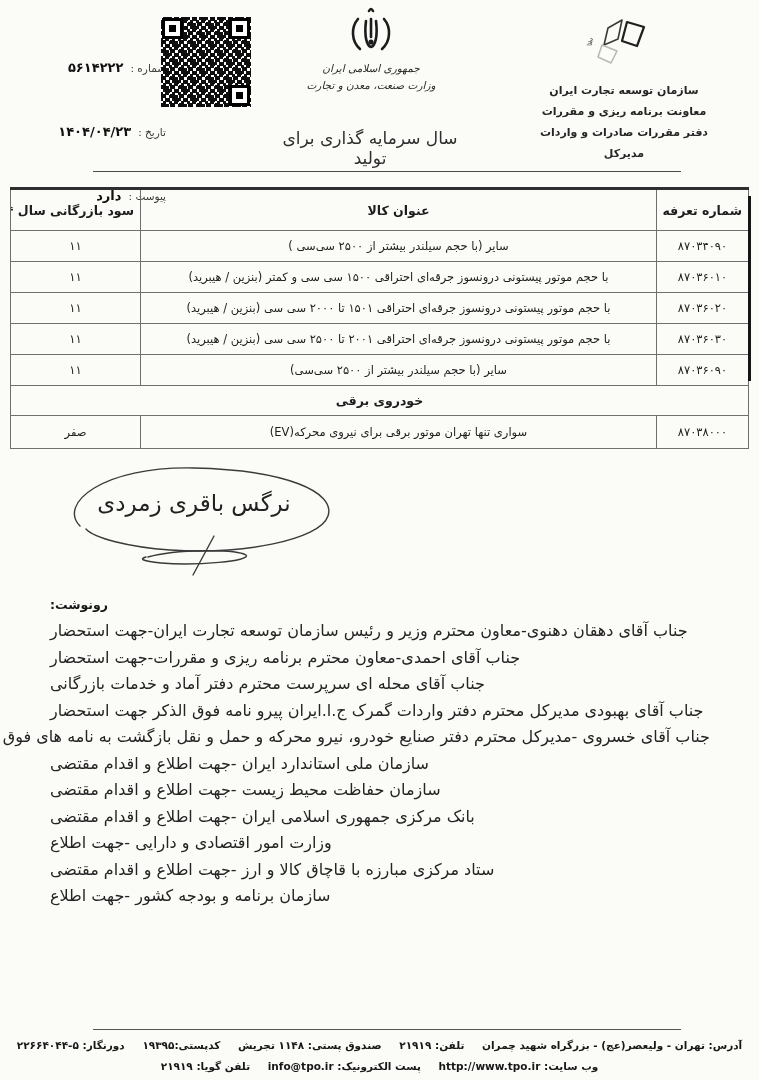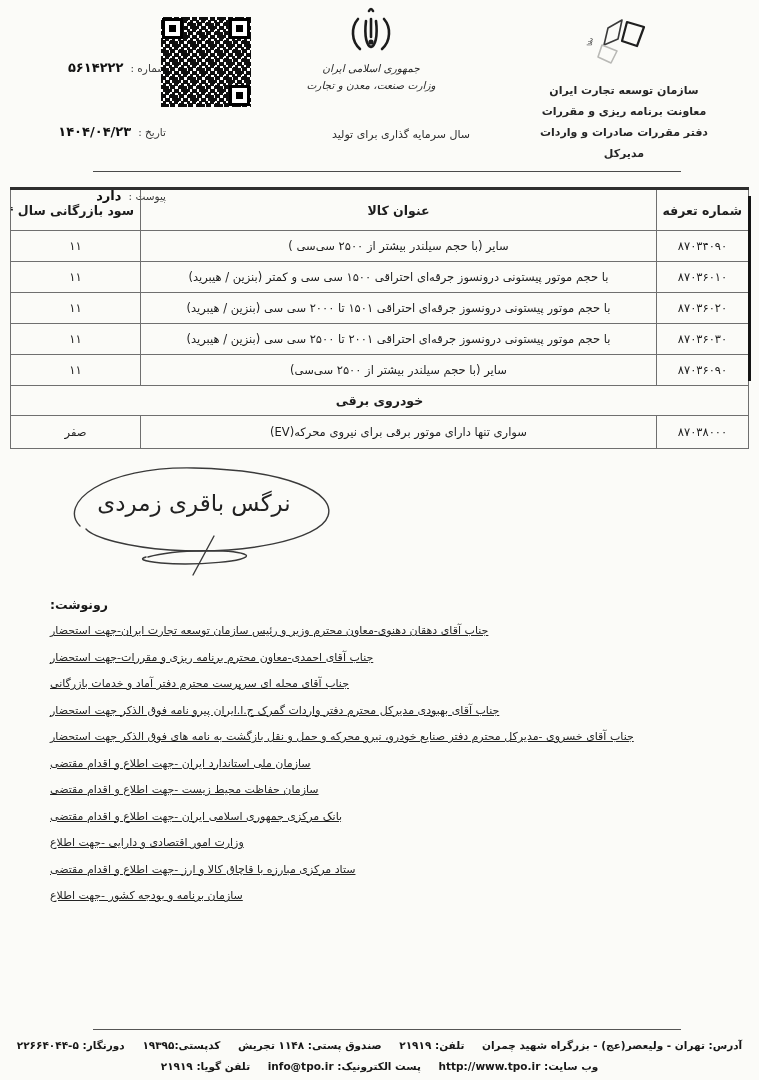--- a/index.html
+++ b/index.html
@@ -24,22 +24,22 @@
       repeating-conic-gradient(#111 0% 25%, #fff 0% 50%) 2px 3px/6px 6px;
   }
   .finder { position:absolute; width:21px; height:21px; border:3px solid #000; background:#fff; }
   .finder::after { content:""; position:absolute; inset:4px; background:#000; }
   .finder.tl{ top:1px; right:1px; } .finder.tr{ top:1px; left:1px; } .finder.bl{ bottom:1px; right:1px; }
 
   
   .center-head { position:absolute; top:6px; left:282px; width:178px; text-align:center; }
   .center-head .emblem { display:block; margin:0 auto 4px auto; }
   .gov-line { font-size:10.5px; color:#2a2a2a; line-height:17px; font-style:italic; }
-  .slogan { position:absolute; top:128px; left:270px; width:200px; text-align:right;
-            font-size:11px; color:#2e2e2e; }
+  .slogan { position:absolute; top:128px; left:270px; width:200px; text-align:center;
+            font-size:17px; color:#2e2e2e; }
 
   
   .right-head { position:absolute; top:2px; left:528px; width:192px; text-align:center; }
   .right-head .tpo-logo { display:block; margin:0 auto; }
   .org-line { font-size:11px; font-weight:600; color:#262626; line-height:21px; white-space:nowrap; }
   .org-role { font-size:11px; font-weight:600; color:#262626; line-height:22px; }
 
   .head-rule { position:absolute; top:171px; left:93px; width:588px; height:1px; background:#4a4a4a; }
 
   
@@ -60,21 +60,21 @@
 
   
   .signature { position:absolute; top:458px; left:44px; width:300px; height:120px; direction:rtl; }
   .signature svg { position:absolute; inset:0; }
   .sig-name { position:absolute; top:32px; left:0; width:100%; text-align:center;
     font-size:23px; font-weight:500; color:#222; }
 
   
   .cc { position:absolute; top:597px; left:50px; width:660px; direction:rtl; text-align:left; }
   .cc-heading { font-size:12.5px; font-weight:bold; color:#161616; margin-bottom:6px; }
-  .cc-item { font-size:11px; color:#242424; line-height:26.5px; white-space:nowrap;text-decoration:underline; }
+  .cc-item { font-size:16px; color:#242424; line-height:26.5px; white-space:nowrap; }
 
   
   .foot-rule { position:absolute; top:1029px; left:93px; width:588px; height:1px; background:#555; }
   .footer-line { position:absolute; left:0; width:759px; text-align:center; direction:rtl;
     font-size:10.5px; font-weight:600; color:#171717; }
   .footer-line.l1 { top:1039px; }
   .footer-line.l2 { top:1060px; }
   .footer-line span { display:inline-block; margin:0 7px; white-space:nowrap; }
 </style>
 </head>
@@ -182,21 +182,21 @@
       <tr>
         <td class="code">۸۷۰۳۶۰۹۰</td>
         <td>سایر (با حجم سیلندر بیشتر از ۲۵۰۰ سی‌سی)</td>
         <td>۱۱</td>
       </tr>
       <tr class="section-row">
         <td colspan="3">خودروی برقی</td>
       </tr>
       <tr class="ev-row">
         <td class="code">۸۷۰۳۸۰۰۰</td>
-        <td>سواری تنها دارای موتور برقی برای نیروی محرکه(EV)</td>
+        <td>سواری تنها تهران موتور برقی برای نیروی محرکه(EV)</td>
         <td>صفر</td>
       </tr>
     </tbody>
   </table>
   <div class="scan-bar"></div>
 
   <div class="signature">
     <svg width="300" height="120" viewBox="0 0 300 120">
       <g fill="none" stroke="#3a3a3a" stroke-width="1.4" stroke-linecap="round">
         <path d="M36 68 C14 46 58 8 150 10 C242 12 292 34 284 58 C276 82 198 97 126 92 C84 89 50 80 42 71"></path>

